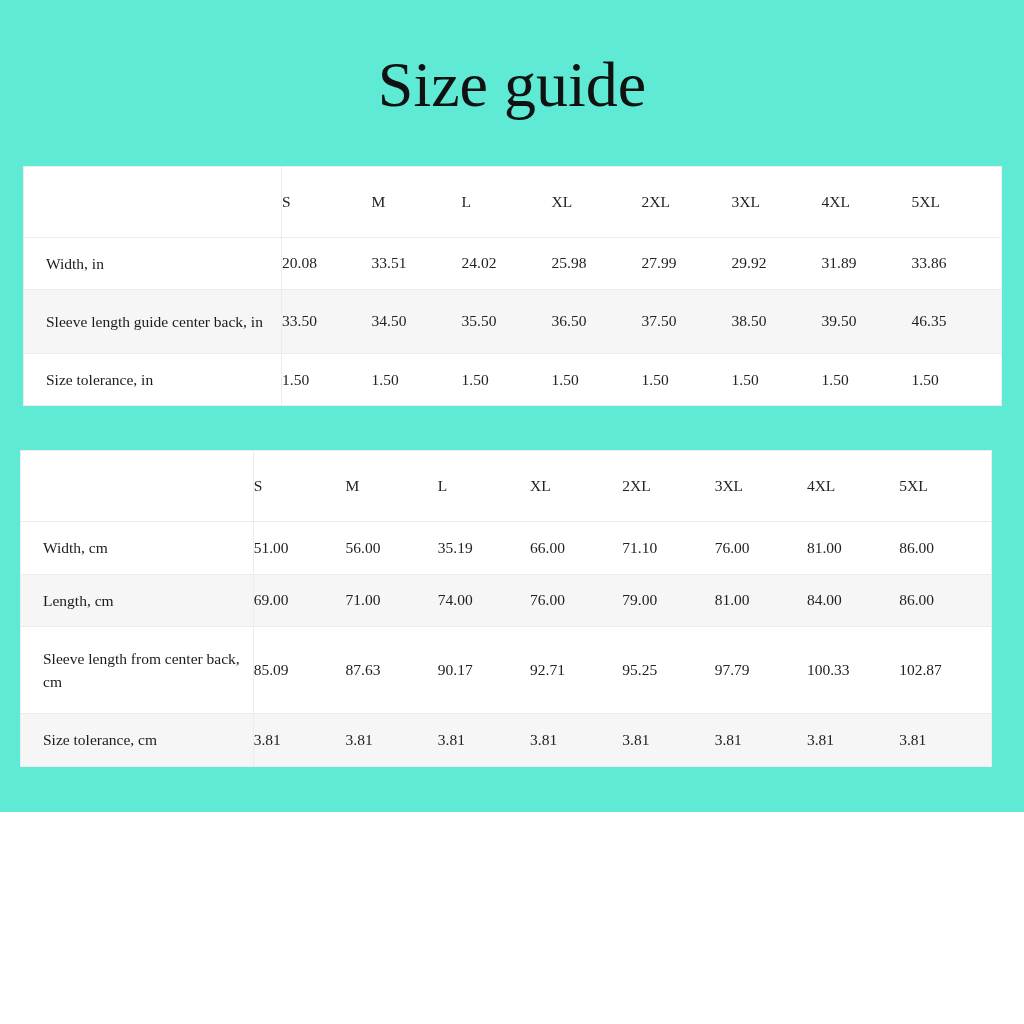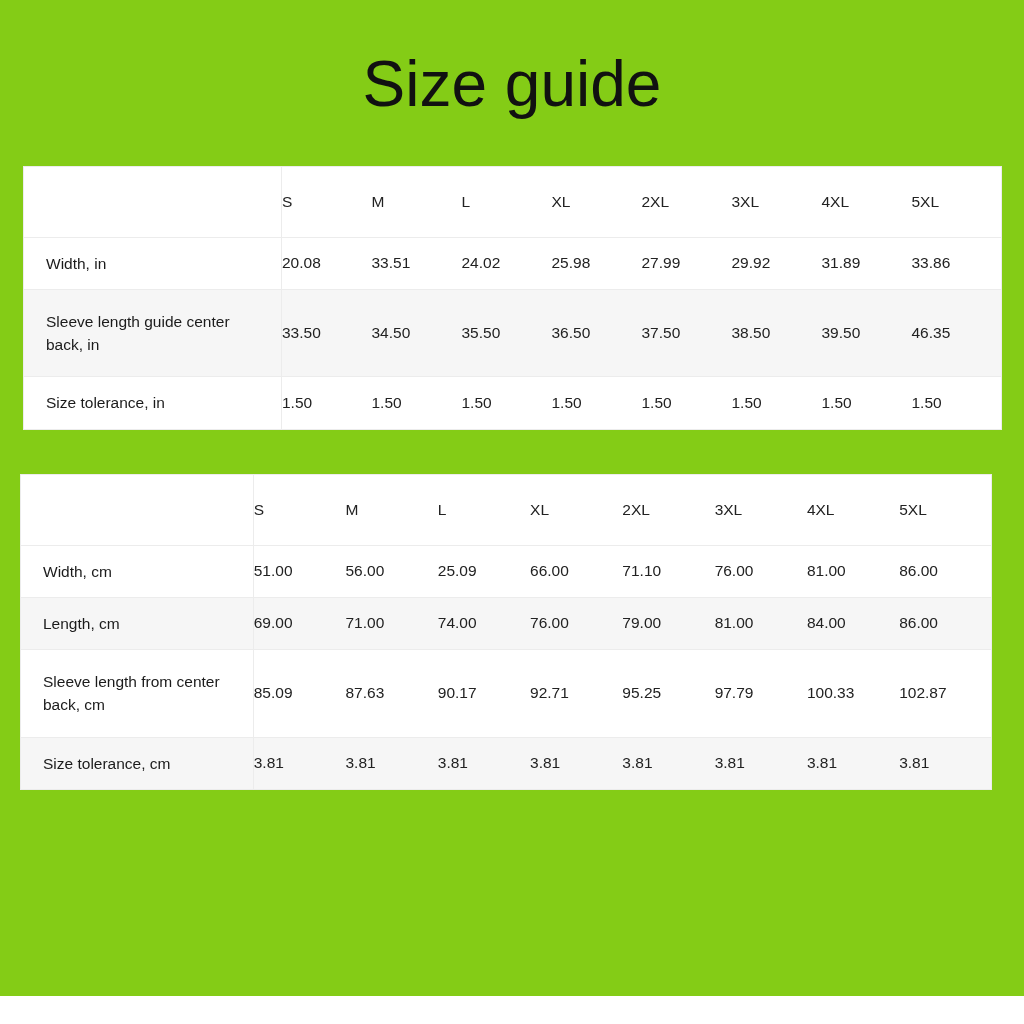--- a/index.html
+++ b/index.html
@@ -6,23 +6,24 @@
   html, body {
     margin: 0;
     padding: 0;
     width: 1024px;
     height: 1024px;
     background: #ffffff;
     font-family: "Liberation Sans", sans-serif;
   }
   .page {
     width: 1024px;
-    height: 996px;
+    height: 812px;
     position: relative;
-    background: #84cc16;
+    background: #5eead4;
+    font-family: Liberation Serif, serif;
   }
   .title {
     text-align: center;
     font-size: 64px;
     font-weight: 400;
     color: #111111;
     letter-spacing: 0px;
     padding-top: 48px;
     margin: 0;
     line-height: 1.15;
@@ -50,21 +51,21 @@
     font-size: 15.5px;
     color: #222222;
     font-weight: 400;
     text-align: left;
     padding: 14px 0 14px 0;
     vertical-align: middle;
     border: none;
   }
   .label-cell {
     padding-left: 22px;
-    padding-right: 24px;
+    padding-right: 12px;
     line-height: 1.5;
     color: #1b1b1b;
   }
   .val-cell {
     padding-left: 0;
     color: #222222;
   }
   thead th {
     padding-top: 26px;
     padding-bottom: 26px;
@@ -200,21 +201,21 @@
           <th class="val-cell">3XL</th>
           <th class="val-cell">4XL</th>
           <th class="val-cell">5XL</th>
         </tr>
       </thead>
       <tbody>
         <tr>
           <td class="label-cell divider-col">Width, cm</td>
           <td class="val-cell">51.00</td>
           <td class="val-cell">56.00</td>
-          <td class="val-cell">25.09</td>
+          <td class="val-cell">35.19</td>
           <td class="val-cell">66.00</td>
           <td class="val-cell">71.10</td>
           <td class="val-cell">76.00</td>
           <td class="val-cell">81.00</td>
           <td class="val-cell">86.00</td>
         </tr>
         <tr>
           <td class="label-cell divider-col">Length, cm</td>
           <td class="val-cell">69.00</td>
           <td class="val-cell">71.00</td>

